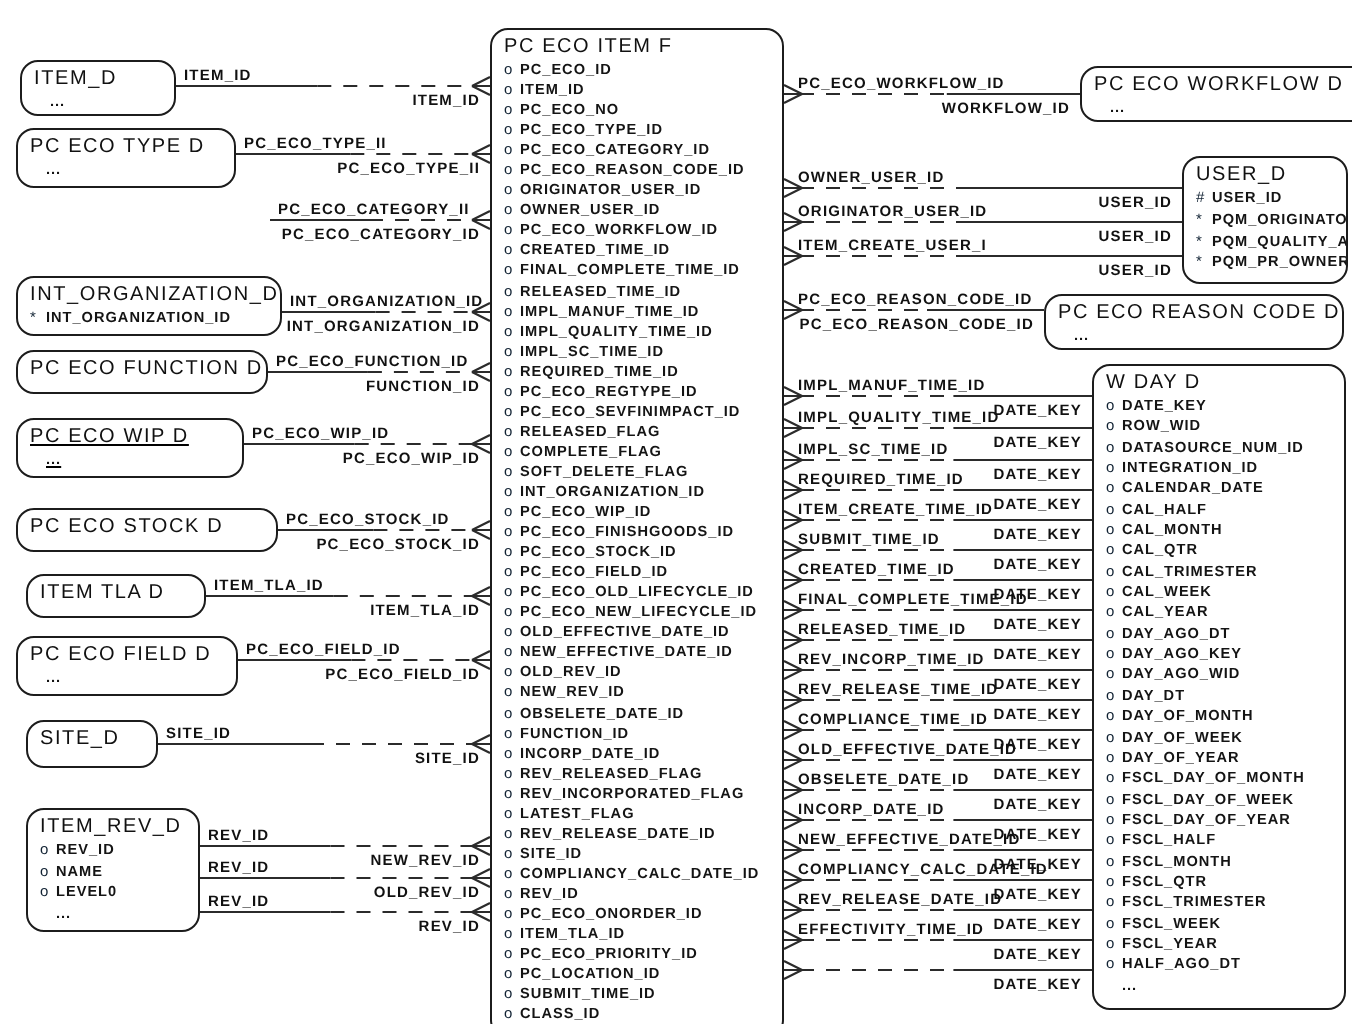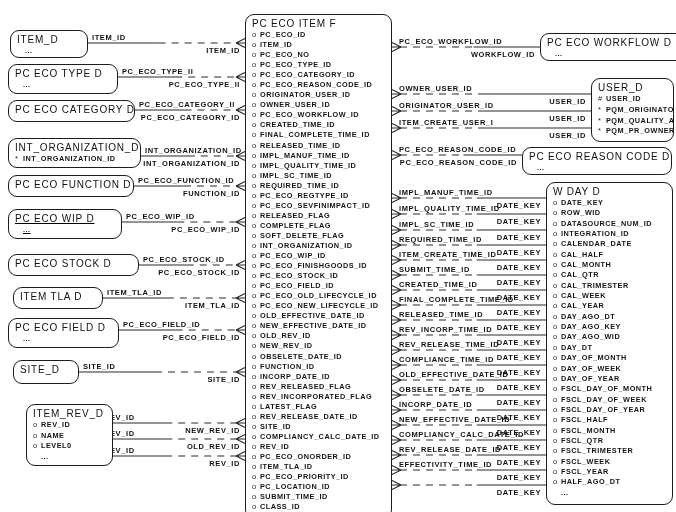--- a/index.html
+++ b/index.html
@@ -323,23 +323,20 @@
         <span>...</span>
       </div>
     </div>
     <div class="entity" style="left: 8px; top: 64px; width: 110px; height: 30px;">
       <div class="entity-title">PC ECO TYPE D</div>
       <div class="attr-row" style="height: 10.5px;">
         <span class="attr-prefix"></span>
         <span>...</span>
       </div>
     </div>
-    <div class="entity" style="left: 8px; top: 100px; width: 127px; height: 22px;">
-      <div class="entity-title">PC ECO CATEGORY D</div>
-    </div>
     <div class="entity" style="left: 8px; top: 138px; width: 133px; height: 30px;">
       <div class="entity-title">INT_ORGANIZATION_D</div>
       <div class="attr-row" style="height: 10.5px;">
         <span class="attr-prefix">*</span>
         <span>INT_ORGANIZATION_ID</span>
       </div>
     </div>
     <div class="entity" style="left: 8px; top: 175px; width: 126px; height: 22px;">
       <div class="entity-title">PC ECO FUNCTION D</div>
     </div>
@@ -359,21 +356,21 @@
     <div class="entity" style="left: 8px; top: 318px; width: 111px; height: 30px;">
       <div class="entity-title">PC ECO FIELD D</div>
       <div class="attr-row" style="height: 10.5px;">
         <span class="attr-prefix"></span>
         <span>...</span>
       </div>
     </div>
     <div class="entity" style="left: 13px; top: 360px; width: 66px; height: 24px;">
       <div class="entity-title">SITE_D</div>
     </div>
-    <div class="entity" style="left: 13px; top: 404px; width: 87px; height: 62px; margin-left: 13px;">
+    <div class="entity" style="left: 13px; top: 404px; width: 87px; height: 62px;">
       <div class="entity-title">ITEM_REV_D</div>
       <div class="attr-row" style="height: 10.5px;">
         <span class="attr-prefix">o</span>
         <span>REV_ID</span>
       </div>
       <div class="attr-row" style="height: 10.5px;">
         <span class="attr-prefix">o</span>
         <span>NAME</span>
       </div>
       <div class="attr-row" style="height: 10.5px;">

